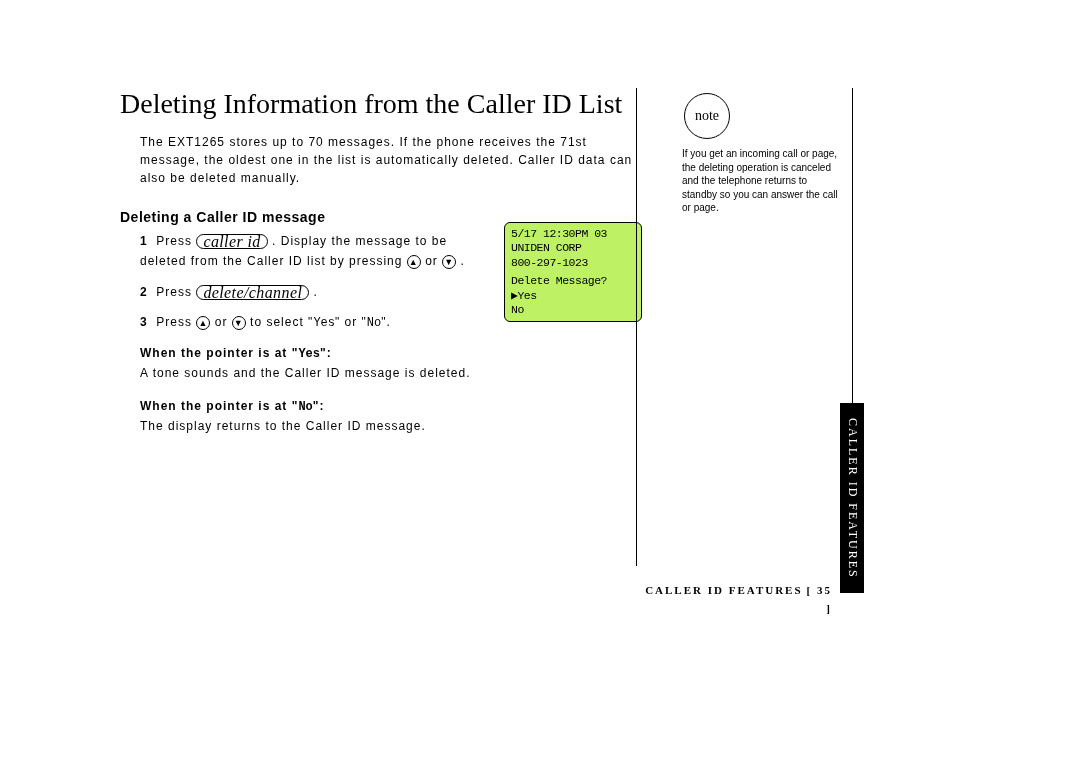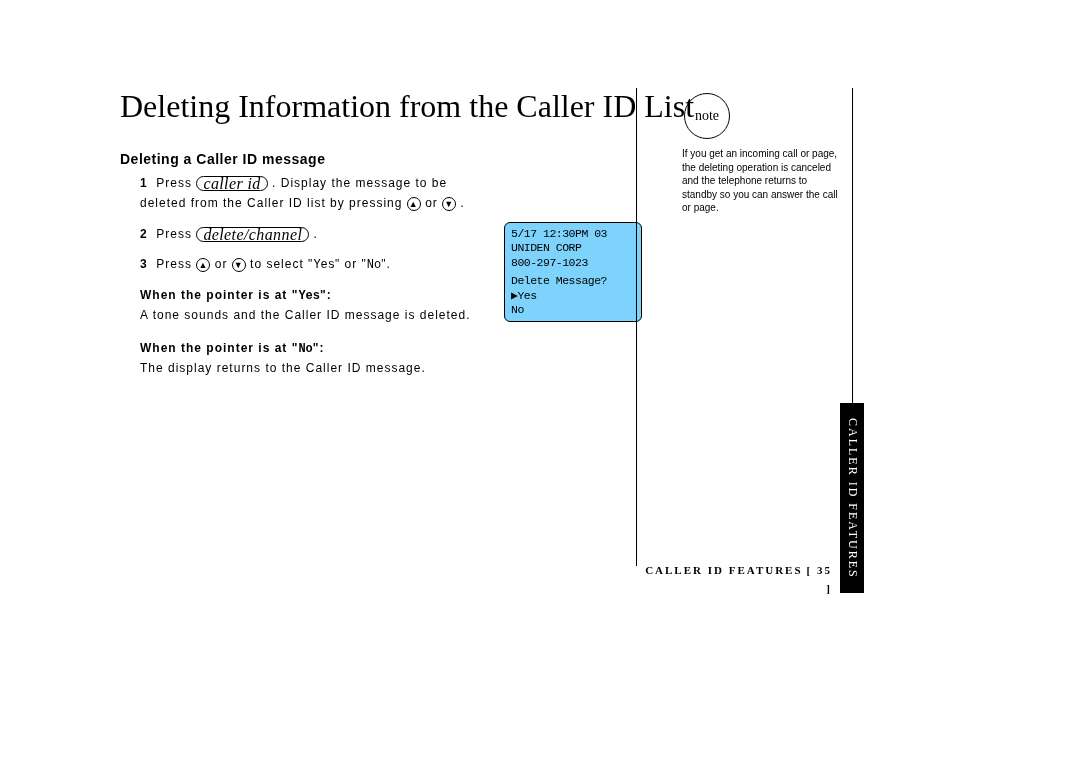--- a/index.html
+++ b/index.html
@@ -13,23 +13,23 @@
     position: relative;
   }
   .page {
     position: absolute;
     left: 120px;
     top: 88px;
     width: 720px;
   }
   .h1 {
     font-family: Georgia, 'Times New Roman', serif;
-    font-size: 32px;
+    font-size: 28px;
     font-weight: normal;
-    margin: 0 0 26px 0;
+    margin: 0 0 13px 0;
   }
   .intro {
     font-family: Verdana, Arial, sans-serif;
     font-size: 12px;
     letter-spacing: 1px;
     line-height: 1.5;
     margin: 0 0 22px 20px;
     width: 510px;
   }
   .h2 {
@@ -73,21 +73,21 @@
     vertical-align: middle;
   }
   .lcd-box {
     position: absolute;
     left: 504px;
     top: 222px;
     width: 138px;
     border: 1px solid #000;
     border-radius: 6px;
     padding: 4px 6px 4px 6px;
-    background: #7dd3fc;
+    background: #bef264;
   }
   .lcd-line {
     font-family: 'Courier New', monospace;
     font-size: 11.5px;
     letter-spacing: -0.5px;
     line-height: 1.25;
     white-space: nowrap;
   }
   .lcd-gap { height: 4px; }
   .notes {
@@ -130,21 +130,21 @@
     position: absolute;
     left: 636px;
     top: 88px;
     width: 0;
     height: 478px;
     border-left: 1px solid #000;
   }
   .footer-wrap {
     position: absolute;
     left: 636px;
-    top: 560px;
+    top: 580px;
     width: 200px;
     text-align: right;
     padding-right: 4px;
   }
   .footer {
     font-family: 'Times New Roman', serif;
     font-size: 11px;
     letter-spacing: 2px;
     font-weight: bold;
   }
@@ -172,20 +172,21 @@
     display: flex;
     align-items: center;
     justify-content: center;
   }
 </style>
 </head>
 <body>
 
 <div class="page">
   <h1 class="h1">Deleting Information from the Caller ID List</h1>
+  <p class="intro">The EXT1265 stores up to 70 messages. If the phone receives the 71st message, the oldest one in the list is automatically deleted. Caller ID data can also be deleted manually.</p>
 
   <h2 class="h2">Deleting a Caller ID message</h2>
 
   <div class="steps">
     <div class="step">
       <span class="step-num">1</span>
       <span>Press</span>
       <span class="btnkey">caller id</span>
       <span>. Display the message to be deleted from the Caller ID list by pressing</span>
       <span class="arrowkey">▲</span>

